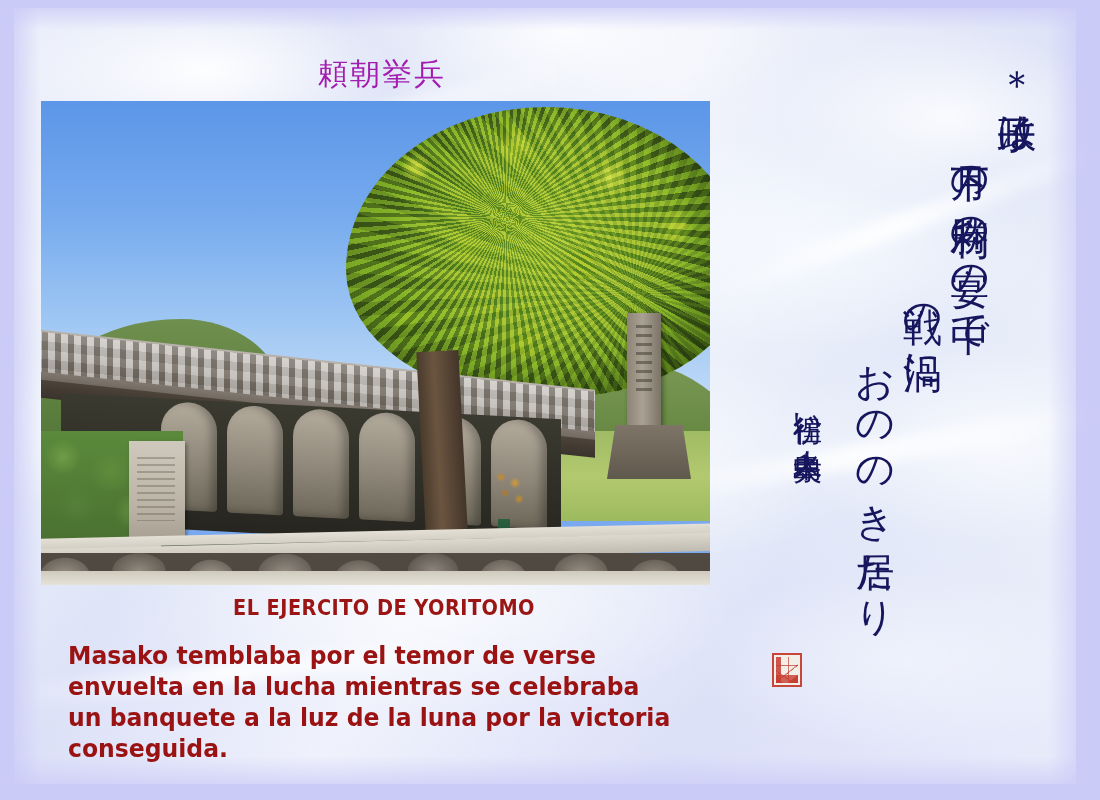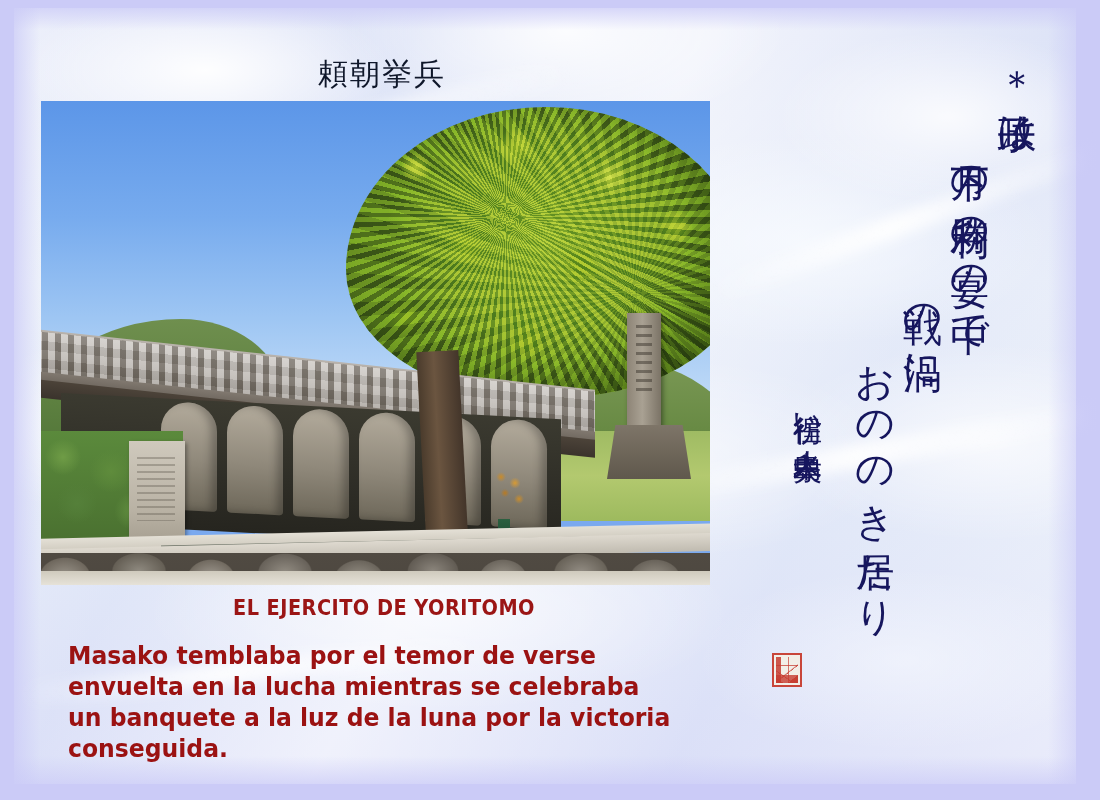--- a/index.html
+++ b/index.html
@@ -56,21 +56,21 @@
       linear-gradient(0deg, rgba(203,203,247,1) 0px, rgba(203,203,247,.85) 10px, rgba(203,203,247,0) 44px);
   }
 
   
   .jp-title {
     position: absolute;
     left: 318px; top: 54px;
     font-family: "DejaVu Sans", sans-serif;
     font-size: 30px;
     letter-spacing: 2px;
-    color: #0f172a;
+    color: #a21caf;
     white-space: nowrap;
   }
 
   
   .photo {
     position: absolute;
     left: 41px; top: 101px;
     width: 669px; height: 484px;
     overflow: hidden;
     background: #7aa9ef;

